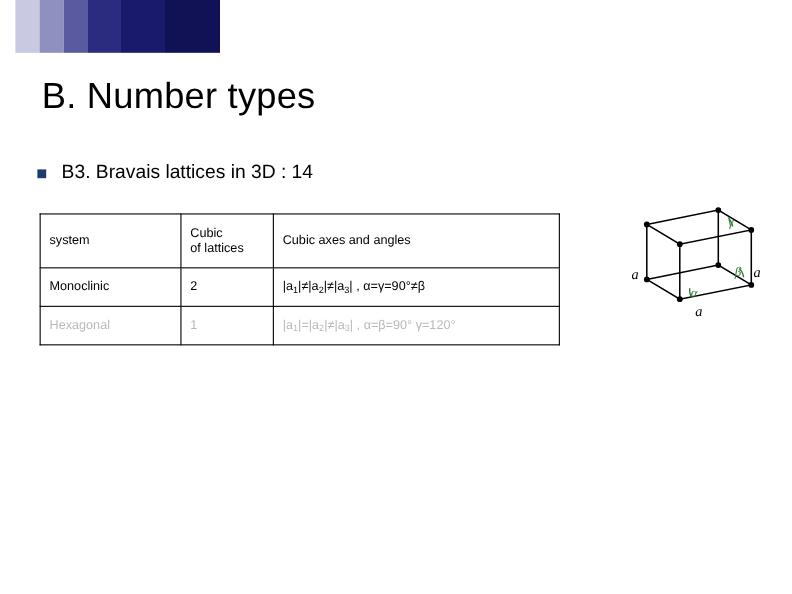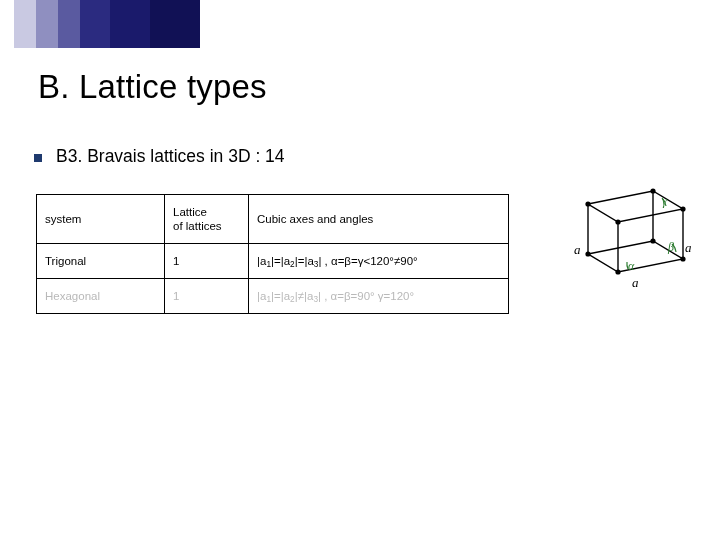--- a/index.html
+++ b/index.html
@@ -116,48 +116,48 @@
 <div class="deco">
     <div class="blk" style="left: 0px; width: 14px; background: rgb(255, 255, 255);"></div>
     <div class="blk" style="left: 14px; width: 22px; background: rgb(201, 201, 226);"></div>
     <div class="blk" style="left: 36px; width: 22px; background: rgb(143, 143, 192);"></div>
     <div class="blk" style="left: 58px; width: 22px; background: rgb(90, 90, 160);"></div>
     <div class="blk" style="left: 80px; width: 30px; background: rgb(43, 43, 128);"></div>
     <div class="blk" style="left: 110px; width: 40px; background: rgb(26, 26, 107);"></div>
     <div class="blk" style="left: 150px; width: 50px; background: rgb(17, 17, 85);"></div>
   </div>
 
-<div class="slide-title">B. Lattice types</div>
+<div class="slide-title">B. Number types</div>
 
 <div class="bullet-row">
   <span class="bullet-marker"></span>
   <span class="bullet-text">B3. Bravais lattices in 3D : 14</span>
 </div>
 
 <table class="bravais">
   <colgroup>
     <col class="c1">
       <col class="c2">
       <col class="c3">
   </colgroup>
   <thead>
     <tr>
       <th>system</th>
       <th>
-        <span>Lattice</span><br>
+        <span>Cubic</span><br>
         <span>of lattices</span>
       </th>
       <th>Cubic axes and angles</th>
     </tr>
   </thead>
   <tbody id="table-body">
-      <tr class="row-bold">
-        <td>Trigonal</td>
-        <td>1</td>
-        <td>|a<sub>1</sub>|=|a<sub>2</sub>|=|a<sub>3</sub>| , α=β=γ&lt;120°≠90°</td>
+      <tr>
+        <td>Monoclinic</td>
+        <td>2</td>
+        <td>|a<sub>1</sub>|≠|a<sub>2</sub>|≠|a<sub>3</sub>| , α=γ=90°≠β</td>
       </tr>
       <tr class="row-faded">
         <td>Hexagonal</td>
         <td>1</td>
         <td>|a<sub>1</sub>|=|a<sub>2</sub>|≠|a<sub>3</sub>| , α=β=90° γ=120°</td>
       </tr>
     </tbody>
 </table>
 
 <div class="figure">

